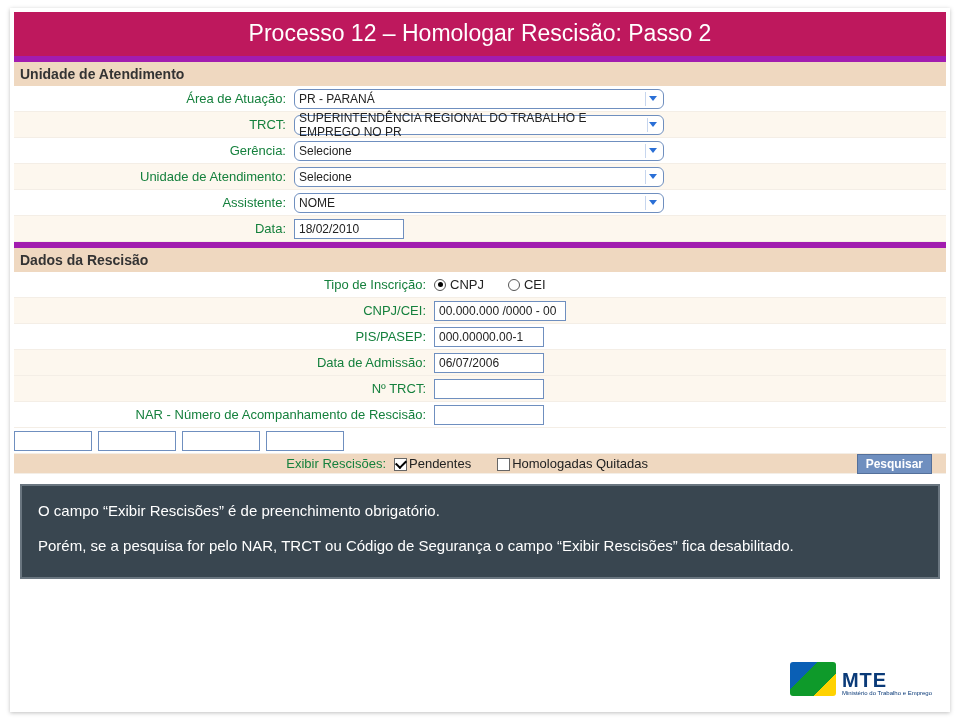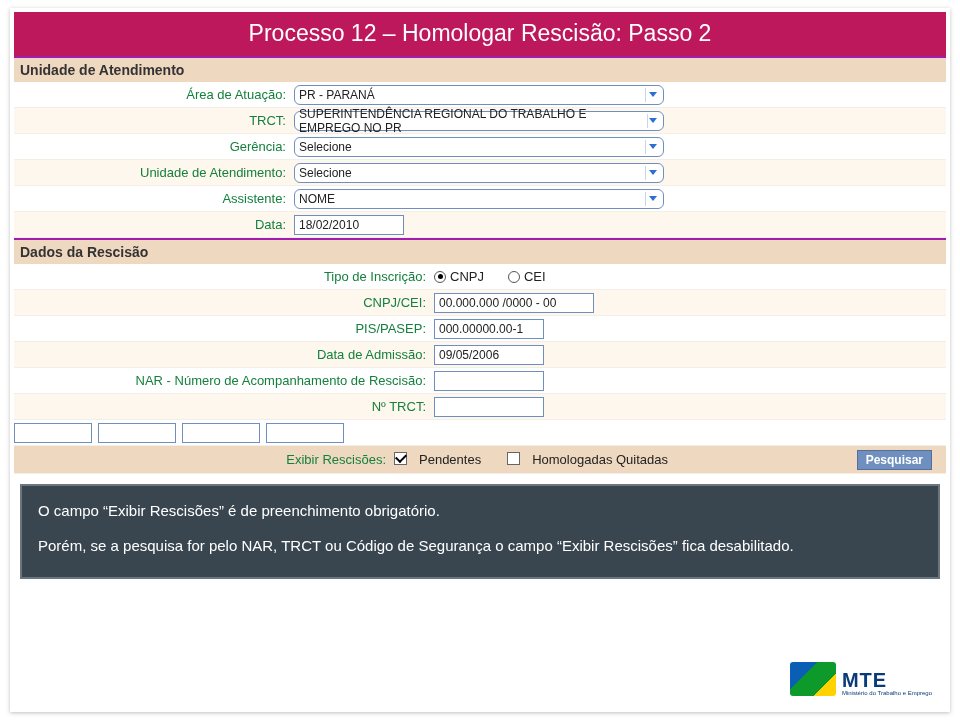--- a/index.html
+++ b/index.html
@@ -25,21 +25,21 @@
     padding: 8px 0 9px 0;
     margin: 4px 4px 0 4px;
   }
   .form-area { padding: 0 4px; }
   .section-hdr {
     background: #efd8c0;
     color: #333;
     font-weight: bold;
     font-size: 14px;
     padding: 4px 6px;
-    border-top: 2px solid #a21caf;
+    border-top: 6px solid #a21caf;
   }
   .row {
     display: flex;
     align-items: center;
     height: 26px;
     border-bottom: 1px solid #f4eee6;
   }
   .row.alt { background: #fdf7ee; }
   .label-col {
     width: 280px;
@@ -67,55 +67,55 @@
   }
   .select-box { justify-content: space-between; border-radius: 6px; }
   .select-box .arrow {
     width: 14px; height: 14px;
     display:flex;align-items:center;justify-content:center;
     border-left: 1px solid #c7d6ee;
     margin-left: 4px;
   }
   .chev { width:0;height:0;border-left:4px solid transparent;border-right:4px solid transparent;border-top:5px solid #2a6fd6; }
   .w-long { width: 370px; }
-  .w-mid  { width: 160px; }
+  .w-mid  { width: 132px; }
   .w-s    { width: 110px; }
   .w-seg  { width: 78px; }
   .radio { width:12px;height:12px;border:1px solid #555;border-radius:50%;display:inline-flex;align-items:center;justify-content:center;background:#fff; }
   .radio.checked::after { content:"";width:5px;height:5px;background:#000;border-radius:50%; }
   .check { width:13px;height:13px;border:1px solid #666;background:#fff;display:inline-flex;align-items:center;justify-content:center; }
   .check.checked::after { content:"";width:8px;height:5px;border-left:2px solid #000;border-bottom:2px solid #000;transform:rotate(-45deg) translate(1px,-1px); }
   .rlabel { font-size:13px;color:#222;margin-right:10px; }
   .btn-search {
     background:#6f8fbf;color:#fff;font-weight:bold;font-size:12px;
     border:1px solid #54709a;padding:2px 8px;cursor:pointer;
     position:absolute; right:14px;
   }
-  .exibir-row { background:#efd8c0; height:28px; position:relative; }
+  .exibir-row { background:#efd8c0; height:20px; position:relative; }
   .note-box {
     margin: 10px 10px 0 10px;
     background: #394650;
     color: #fff;
     font-size: 15px;
     padding: 14px 16px 20px 16px;
     border: 2px solid #6a7680;
     line-height: 1.5;
   }
   .logo {
     position:absolute; right:18px; bottom:16px;
     display:flex; align-items:flex-end; gap:6px;margin-left:29px;
   }
   .logo-mark {
     width:46px;height:34px;border-radius:3px;background:linear-gradient(135deg,#0a5fb5 35%,#0e9a2a 35% 72%,#ffd200 72%);
   }
   .logo-text { display:flex;flex-direction:column;line-height:1; }
   .logo-big { font-weight:900;font-size:20px;color:#0a3a78;letter-spacing:1px; }
   .logo-small { font-size:6px;color:#0a3a78; }
   .radio-wrap{display:inline-flex;align-items:center;gap:4px;margin-right:8px;}
-  .check-wrap{display:inline-flex;align-items:flex-start;gap:12px;margin-right:10px;}
+  .check-wrap{display:inline-flex;align-items:flex-end;gap:2px;margin-right:10px;}
   .label-col-w { width: 420px; }
   .label-col-w2 { width: 380px; }
 </style>
 </head>
 <body>
 
 <div class="slide">
   <div class="title-bar">Processo 12 – Homologar Rescisão: Passo 2</div>
 
   <div class="form-area">
@@ -215,33 +215,33 @@
     <div class="row">
       <div class="label-col label-col-w">PIS/PASEP:</div>
       <div class="ctrl-col">
         <div class="text-box w-s">000.00000.00-1</div>
       </div>
     </div>
 
     <div class="row alt">
       <div class="label-col label-col-w">Data de Admissão:</div>
       <div class="ctrl-col">
-        <div class="text-box w-s">09/05/2006</div>
+        <div class="text-box w-s">06/07/2006</div>
+      </div>
+    </div>
+
+    <div class="row alt">
+      <div class="label-col label-col-w">Nº TRCT:</div>
+      <div class="ctrl-col">
+        <div class="text-box w-s"></div>
       </div>
     </div>
 
     <div class="row">
       <div class="label-col label-col-w">NAR - Número de Acompanhamento de Rescisão:</div>
-      <div class="ctrl-col">
-        <div class="text-box w-s"></div>
-      </div>
-    </div>
-
-    <div class="row alt">
-      <div class="label-col label-col-w">Nº TRCT:</div>
       <div class="ctrl-col">
         <div class="text-box w-s"></div>
       </div>
     </div>
 
     <div class="row">
       <div class="ctrl-col">
         <div class="text-box w-seg"></div>
         <div class="text-box w-seg"></div>
         <div class="text-box w-seg"></div>

